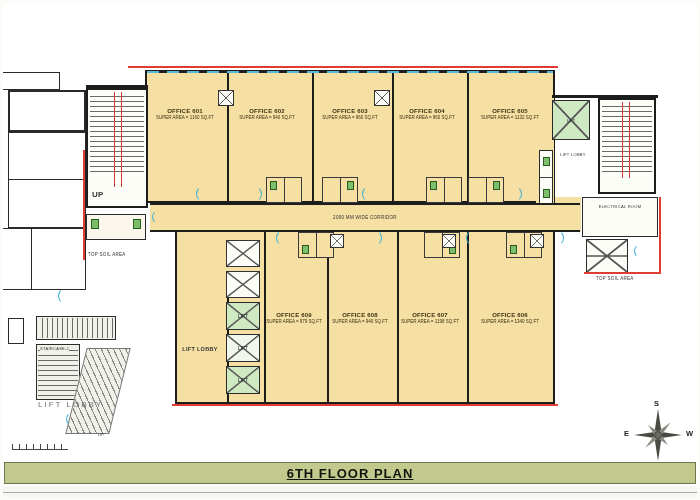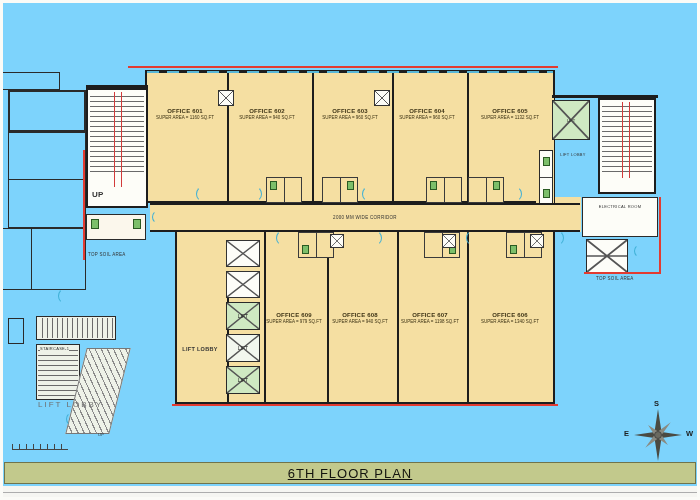--- a/index.html
+++ b/index.html
@@ -1,16 +1,16 @@
 <!DOCTYPE html>
 <html><head>
 <meta charset="utf-8">
 <style>
   html,body{margin:0;padding:0;background:#e8e8e4;font-family:"Liberation Sans",sans-serif;}
-  #canvas{position:relative;width:700px;height:500px;background:#7dd3fc;overflow:hidden;}
+  #canvas{position:relative;width:700px;height:500px;background:#ffffff;overflow:hidden;}
   .a{position:absolute;box-sizing:border-box;}
   .frame{inset:0;border:3px solid #fbfbf7;pointer-events:none;z-index:60;}
   .room{background:#f5dfa2;border:2px solid #1d1d1d;}
   .wallline{background:#1d1d1d;}
   .redline{background:#e23b31;z-index:30;}
   .divider{position:absolute;top:0;bottom:0;width:2px;background:#1d1d1d;}
   .offlbl{text-align:center;color:#3c3214;z-index:20;}
   .offname{font-size:6px;font-weight:700;letter-spacing:.2px;}
   .offarea{font-size:4.5px;margin-top:1px;}
   .tinytxt{font-size:4.5px;color:#333;letter-spacing:.3px;z-index:20;}
@@ -22,21 +22,21 @@
   .hatch-h{background:repeating-linear-gradient(to bottom,rgba(0,0,0,0) 0 4px,#6a6a6a 4px 5px);}
   .hatch-v{background:repeating-linear-gradient(to right,rgba(0,0,0,0) 0 4px,#6a6a6a 4px 5px);}
   .hatch-d{background:repeating-linear-gradient(55deg,rgba(0,0,0,0) 0 4px,#8a8a8a 4px 5px);}
   .stringer{position:absolute;border-left:1px solid #d23a3a;border-right:1px solid #d23a3a;}
   .arc{border:1.2px solid #3fb0d6;border-radius:50%;border-top-color:transparent;border-right-color:transparent;border-bottom-color:transparent;z-index:25;}
   .pod{background:#f5dfa2;border:1px solid #3a3a3a;z-index:14;}
   .podmid{position:absolute;left:50%;top:0;bottom:0;width:1px;background:#3a3a3a;}
   .fix{position:absolute;background:#7cbf6a;border:.5px solid #2a5a22;}
   .outline{border:1.5px solid #2a2a2a;z-index:5;}
   .titlebar{left:4px;top:462px;width:692px;height:22px;background:#c2c98c;border:1px solid #70744c;display:flex;align-items:center;justify-content:center;z-index:55;}
-  .titletxt{font-size:13px;font-weight:400;letter-spacing:1px;color:#14140e;text-decoration:underline;}
+  .titletxt{font-size:13px;font-weight:700;letter-spacing:1px;color:#14140e;text-decoration:underline;}
   .compassletter{position:absolute;font-size:7.5px;font-weight:700;color:#1c1c1c;z-index:2;}
   .windowticks{background:repeating-linear-gradient(90deg,#58b8d8 0 12px,rgba(0,0,0,0) 12px 20px);z-index:6;}
   .graytxt{color:#6e6e6e;}
 </style>
 </head>
 <body>
 
 <div id="canvas">
 
   <div class="a outline" style="left:0;top:72px;width:60px;height:18px;"></div>

